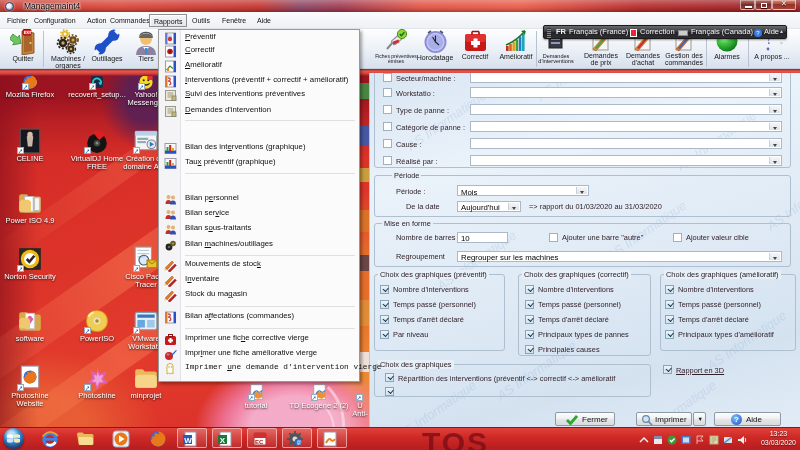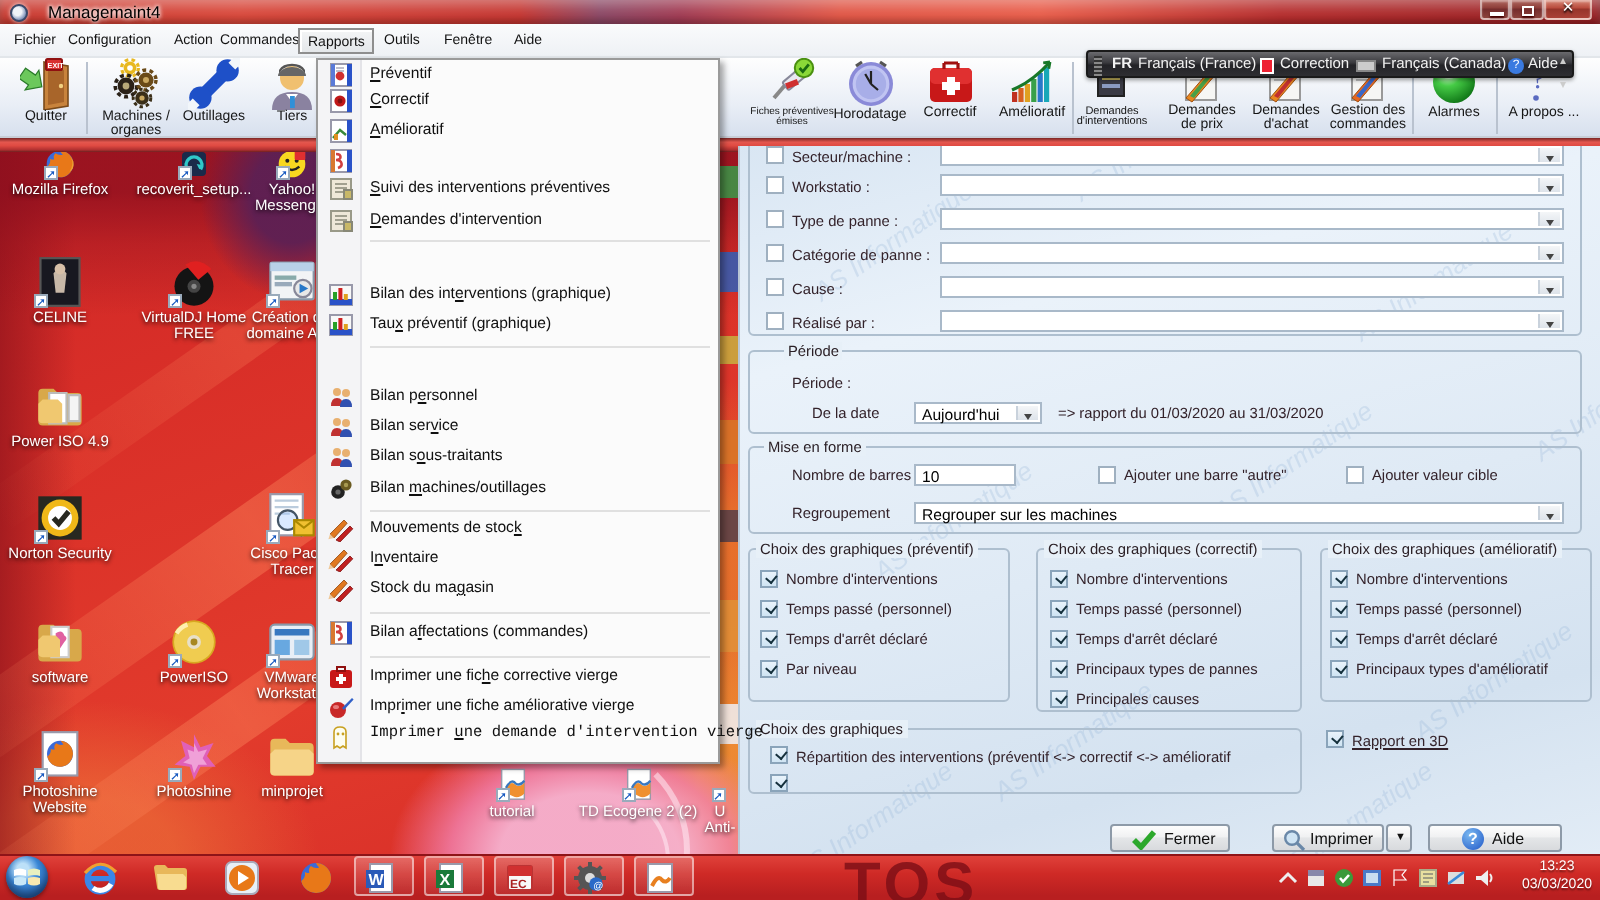--- a/index.html
+++ b/index.html
@@ -521,20 +521,24 @@
         <span class="car"></span>
       </div>
     <div class="cb" style="left:13px;top:83px;"></div>
     <div class="dlabel" style="left:26px;top:84px;">Réalisé par :</div>
     <div class="combo" style="left:100px;top:82px;width:312px;">
         <span class="car"></span>
       </div>
     <div class="frame" style="left:4px;top:102px;width:417px;height:42px;"></div>
     <div class="flabel2" style="left:22px;top:98px;">Période</div>
     <div class="dlabel" style="left:26px;top:114px;">Période :</div>
+    <div class="combo" style="left:87px;top:112px;width:132px;">
+        <span class="car"></span>
+        <span style="position:absolute;left:3px;top:1.5px;font-size:7.8px;">Mois</span>
+      </div>
     <div class="dlabel" style="left:36px;top:129px;">De la date</div>
     <div class="combo" style="left:87px;top:127.5px;width:64px;">
         <span class="car"></span>
         <span style="position:absolute;left:3px;top:1.5px;font-size:7.8px;">Aujourd'hui</span>
       </div>
     <div class="dlabel" style="left:159px;top:129px;">=&gt; rapport du 01/03/2020 au 31/03/2020</div>
     <div class="frame" style="left:4px;top:150px;width:417px;height:44px;"></div>
     <div class="flabel2" style="left:12px;top:146px;">Mise en forme</div>
     <div class="dlabel" style="left:26px;top:160px;">Nombre de barres</div>
     <div class="combo" style="left:87px;top:158.5px;width:51px;">
@@ -640,20 +644,21 @@
           </svg></span>
         <span class="mtx"><u>A</u>mélioratif</span>
       </div>
     <div class="mrow" style="top:42.7px;">
         <span class="mic"><svg width="13" height="13" viewBox="0 0 13 13">
             <rect x="1.5" y="1" width="10" height="11" fill="#fff" stroke="#99a"></rect>
             <rect x="9.5" y="1" width="2.5" height="11" fill="#2a52c8"></rect>
             <path d="M4 3 c3 0 3 3 0 3 c3 0 4 3 1 4" stroke="#d04040" stroke-width="1.3" fill="none"></path>
             <rect x="1.5" y="1" width="2" height="11" fill="#d87830"></rect>
           </svg></span>
+        <span class="mtx"><u>I</u>nterventions (préventif + correctif + amélioratif)</span>
       </div>
     <div class="mrow" style="top:57.3px;">
         <span class="mic"><svg width="13" height="13" viewBox="0 0 13 13">
             <rect x="1.5" y="1.5" width="10" height="10" fill="#eee8d8" stroke="#998"></rect>
             <path d="M3.5 4 h6 M3.5 6 h6 M3.5 8 h4" stroke="#887" stroke-width=".8"></path>
             <rect x="8" y="7" width="4" height="4.5" fill="#c8b868" stroke="#887"></rect>
           </svg></span>
         <span class="mtx"><u>S</u>uivi des interventions préventives</span>
       </div>
     <div class="mrow" style="top:72.7px;">

